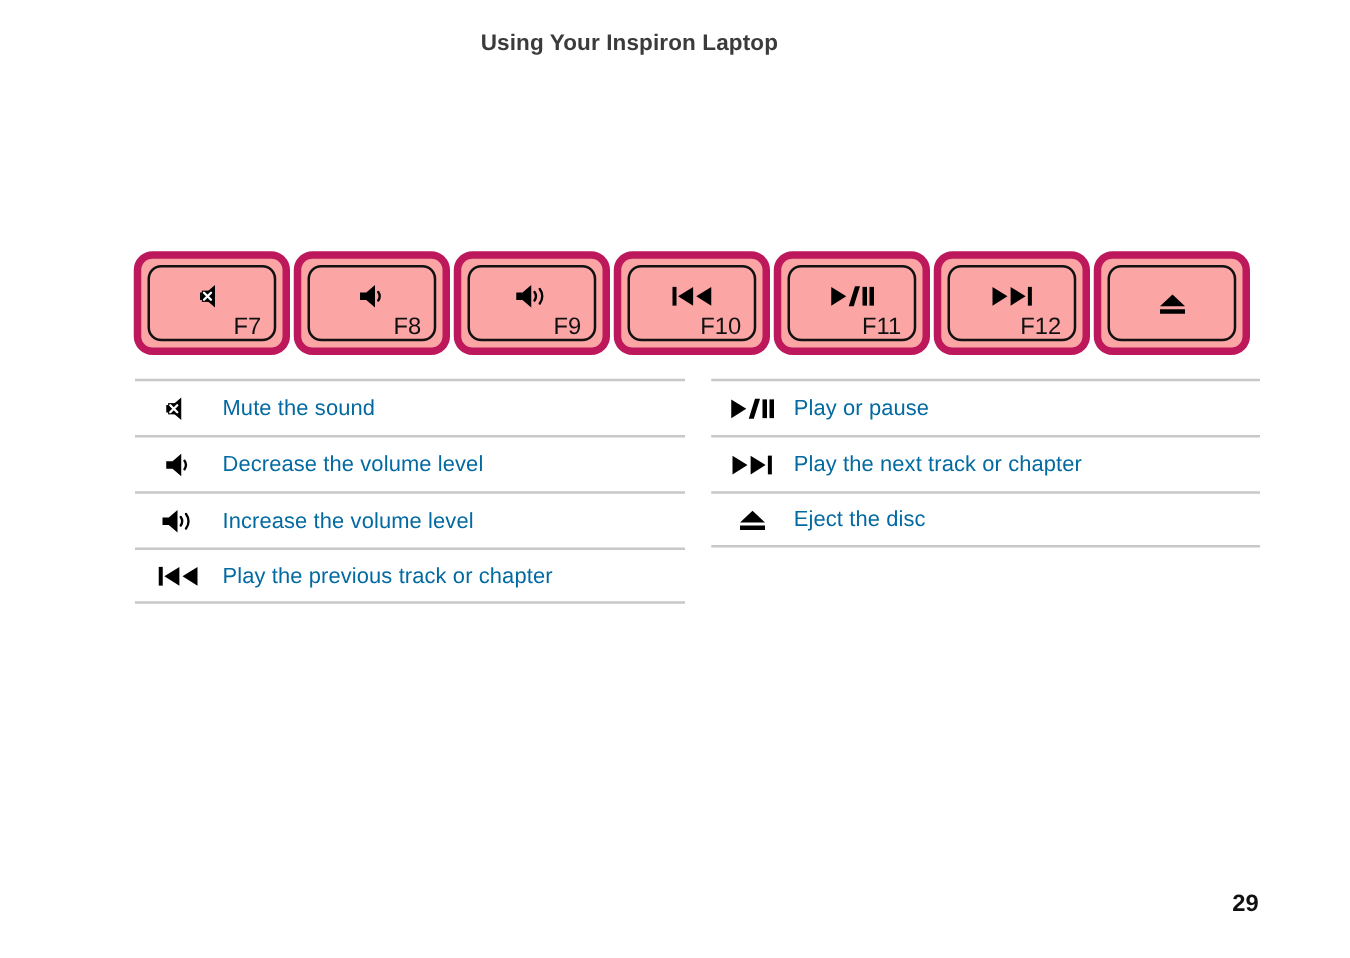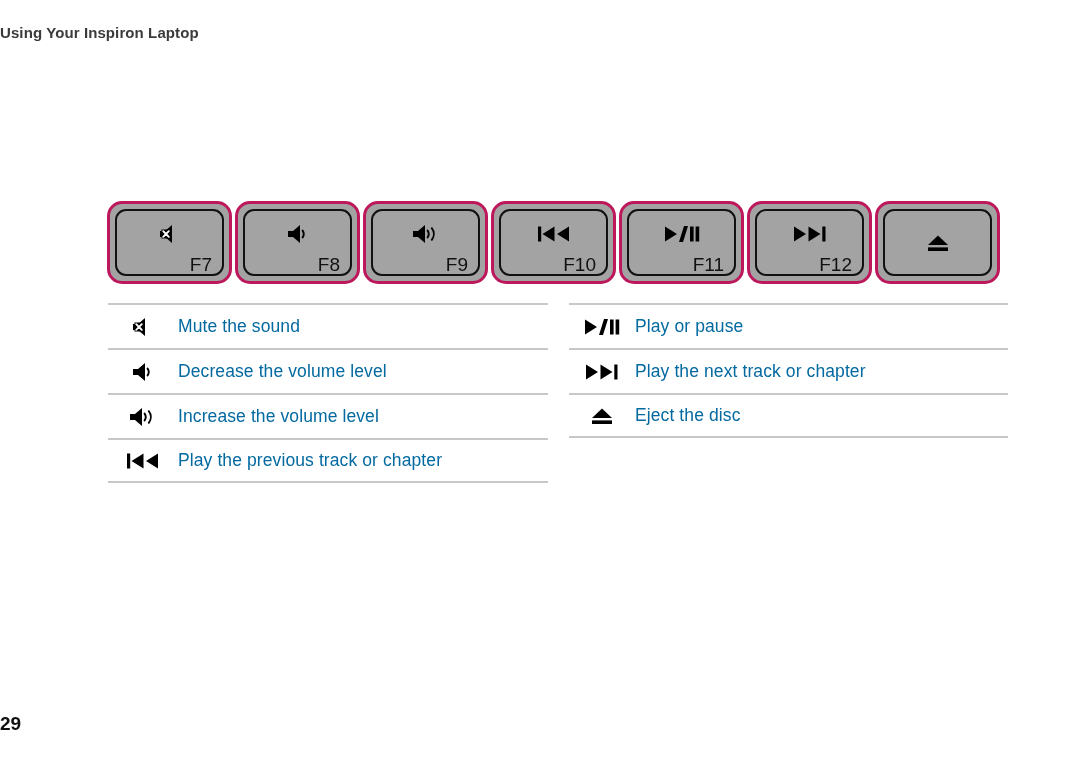--- a/index.html
+++ b/index.html
@@ -15,43 +15,43 @@
     overflow: hidden;
     color: #000000;
   }
 
   
   .page-header {
     position: absolute;
     top: 24px;
     left: 0;
     width: 1007px;
-    text-align: left;
-    font-size: 15px;
+    text-align: center;
+    font-size: 18px;
     font-weight: bold;
     color: #3b3b3b;
     letter-spacing: 0.1px;
   }
 
   
   .key-row {
     position: absolute;
     top: 201px;
     left: 107px;
     display: flex;
     gap: 3px;
   }
   .key {
     position: relative;
     width: 125px;
     height: 83px;
-    border: 3px solid #be185d;
+    border: 6px solid #be185d;
     border-radius: 15px;
     box-sizing: border-box;
-    background: #a3a3a3;
+    background: #fca5a5;
   }
   .key-inner {
     position: absolute;
     left: 5px;
     top: 5px;
     right: 5px;
     bottom: 5px;
     border: 2px solid #111111;
     border-radius: 11px;
     box-sizing: border-box;
@@ -117,20 +117,21 @@
     letter-spacing: 0.1px;
     white-space: nowrap;
   }
 
   
   .page-number {
     position: absolute;
     left: 0;
     width: 1007px;
     top: 713px;
+    text-align: right;
     font-size: 19px;
     font-weight: bold;
     color: #111111;
   }
 
   svg { display: block; }
 </style>
 </head>
 <body>
 

